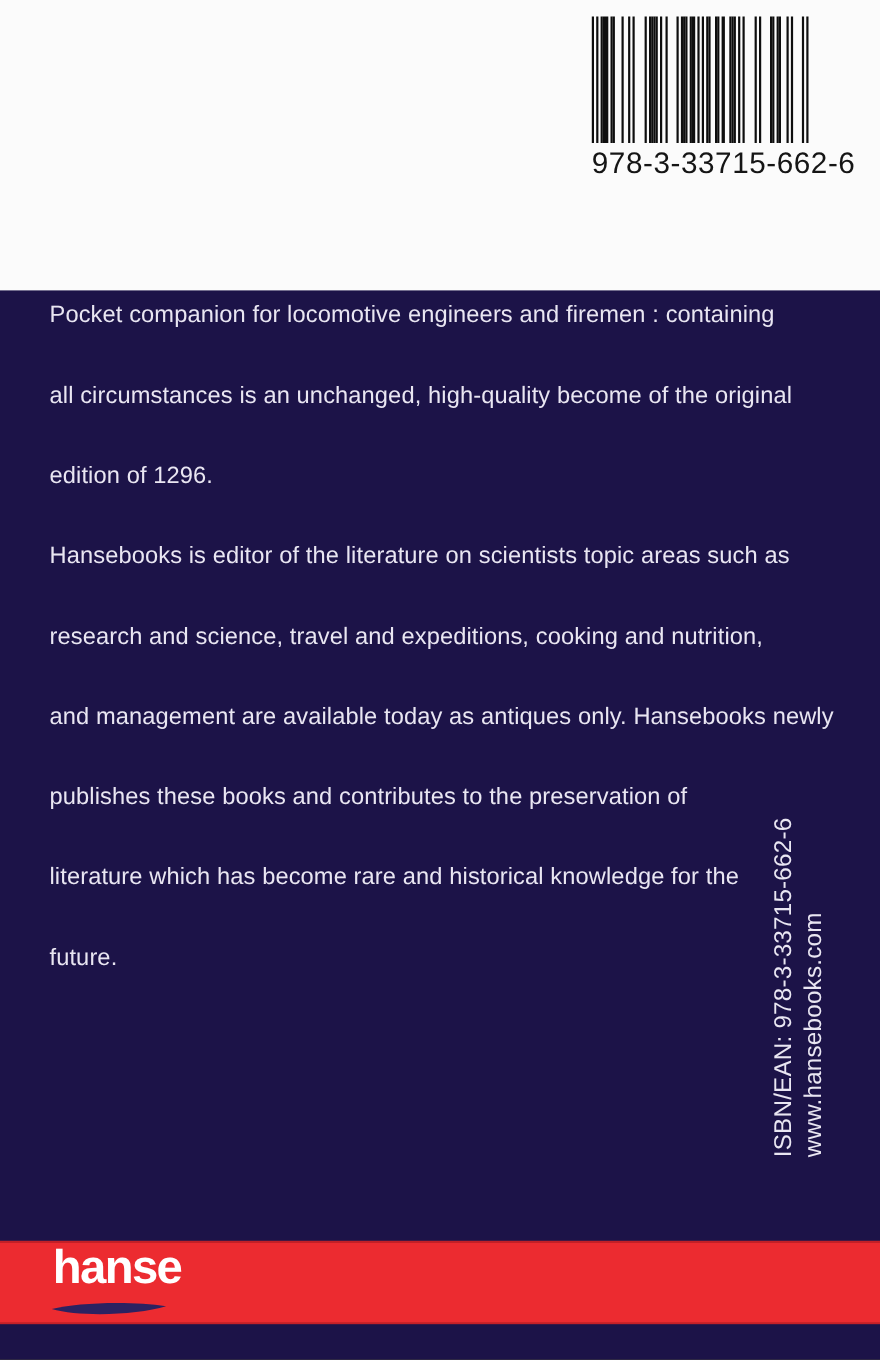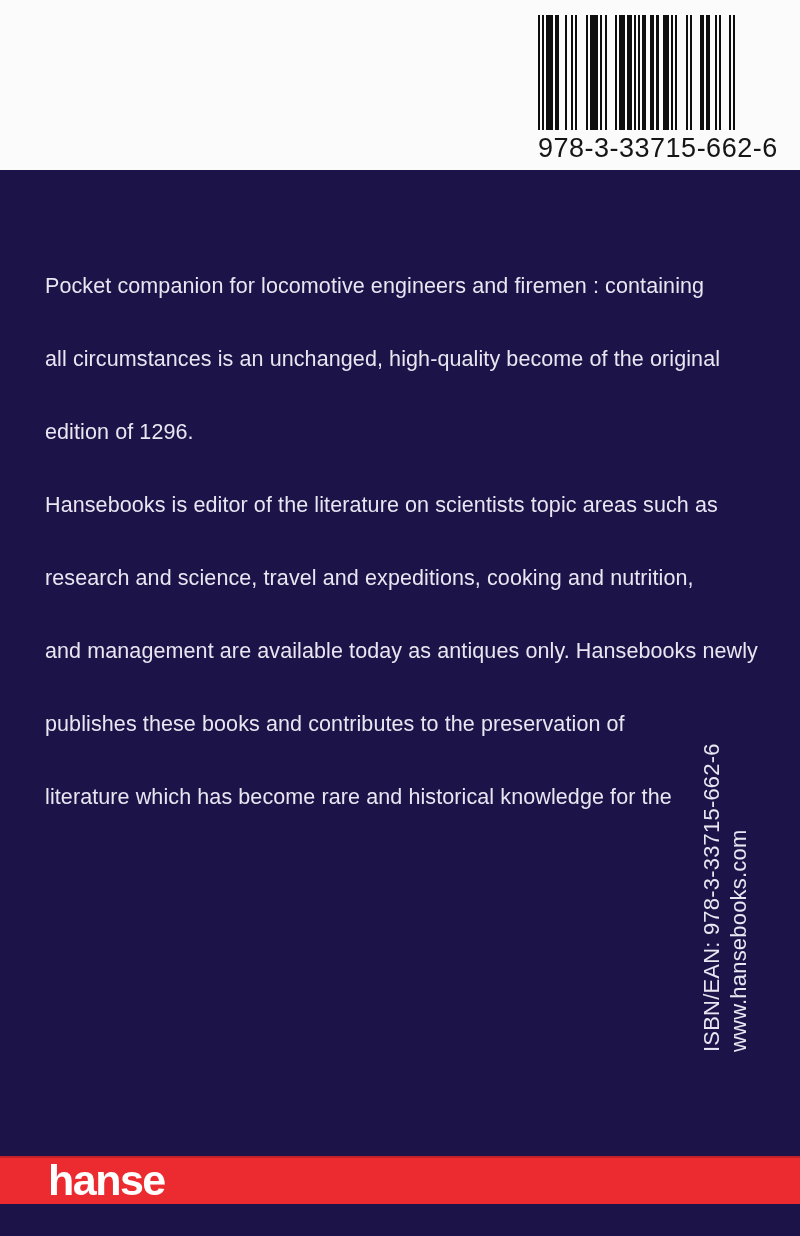--- a/index.html
+++ b/index.html
@@ -13,21 +13,21 @@
   html,body{margin:0;padding:0;background:#444;}
   .cover{
     position:relative;
     width:800px;height:1236px;
     background:var(--navy);
     overflow:hidden;
     font-family:"Liberation Sans", sans-serif;
   }
   
   .top-band{
-    position:absolute;left:0;top:0;width:800px;height:170px;
+    position:absolute;left:0;top:0;width:800px;height:264px;
     background:var(--white-band);
   }
   .barcode-block{
     position:absolute;left:538px;top:15px;width:198px;
   }
   .barcode-bars{
     display:flex;flex-direction:row;align-items:stretch;
     width:198px;height:115px;
   }
   .barcode-bars .m{flex:0 0 2.083px;height:100%;}
@@ -56,21 +56,20 @@
     color:var(--text);
     font-size:22px;line-height:27px;
     letter-spacing:0.2px;
   }
   .vertical-text .vline{white-space:nowrap;}
   
   .footer-band{
     position:absolute;left:0;top:1128px;width:800px;height:76px;
     background:var(--red);
     box-shadow:inset 0 2px 0 rgba(70,0,10,0.25), inset 0 -2px 0 rgba(70,0,10,0.25);
-    margin-top:28px;
   }
   .hanse-logo{
     position:absolute;left:48px;top:3px;width:120px;height:70px;
   }
   .hanse-logo .logo-text{
     position:absolute;left:0;top:0;
     color:#ffffff;
     font-size:43px;font-weight:bold;
     letter-spacing:-1.5px;
     line-height:43px;
@@ -193,20 +192,21 @@
 
   <div class="body-text">
     <div class="line">Pocket companion for locomotive engineers and firemen : containing</div>
     <div class="line">all circumstances is an unchanged, high-quality become of the original</div>
     <div class="line">edition of 1296.</div>
     <div class="line">Hansebooks is editor of the literature on scientists topic areas such as</div>
     <div class="line">research and science, travel and expeditions, cooking and nutrition,</div>
     <div class="line">and management are available today as antiques only. Hansebooks newly</div>
     <div class="line">publishes these books and contributes to the preservation of</div>
     <div class="line">literature which has become rare and historical knowledge for the</div>
+    <div class="line">future.</div>
   </div>
 
   <div class="vertical-text">
     <div class="vline">ISBN/EAN: 978-3-33715-662-6</div>
     <div class="vline">www.hansebooks.com</div>
   </div>
 
   <div class="footer-band">
     <div class="hanse-logo">
       <div class="logo-text">hanse</div>

